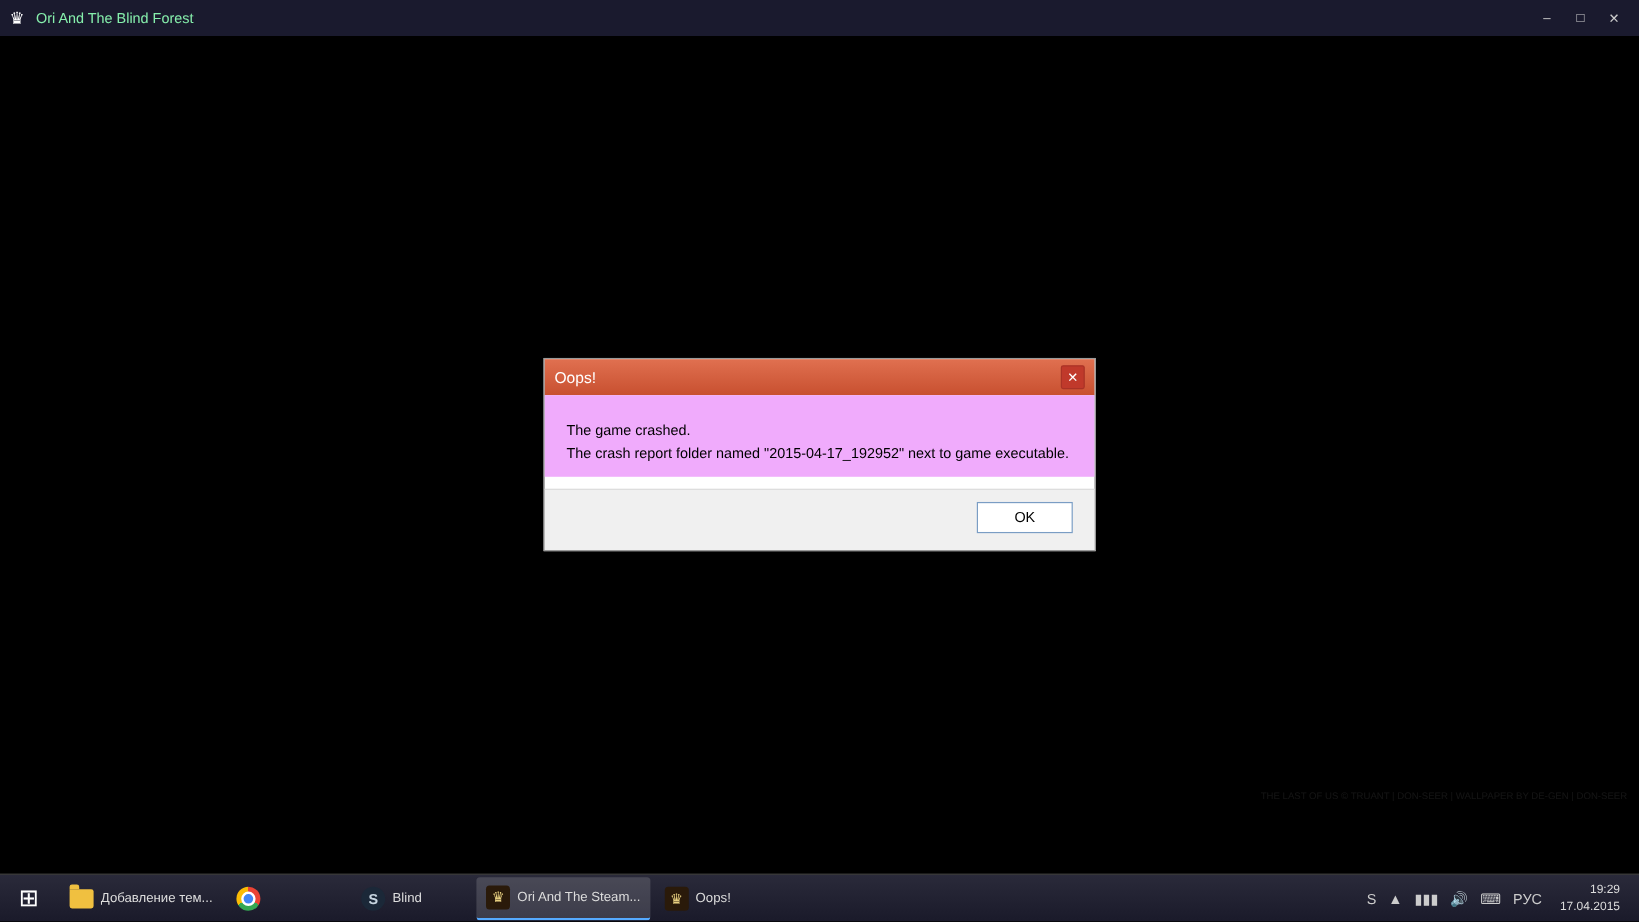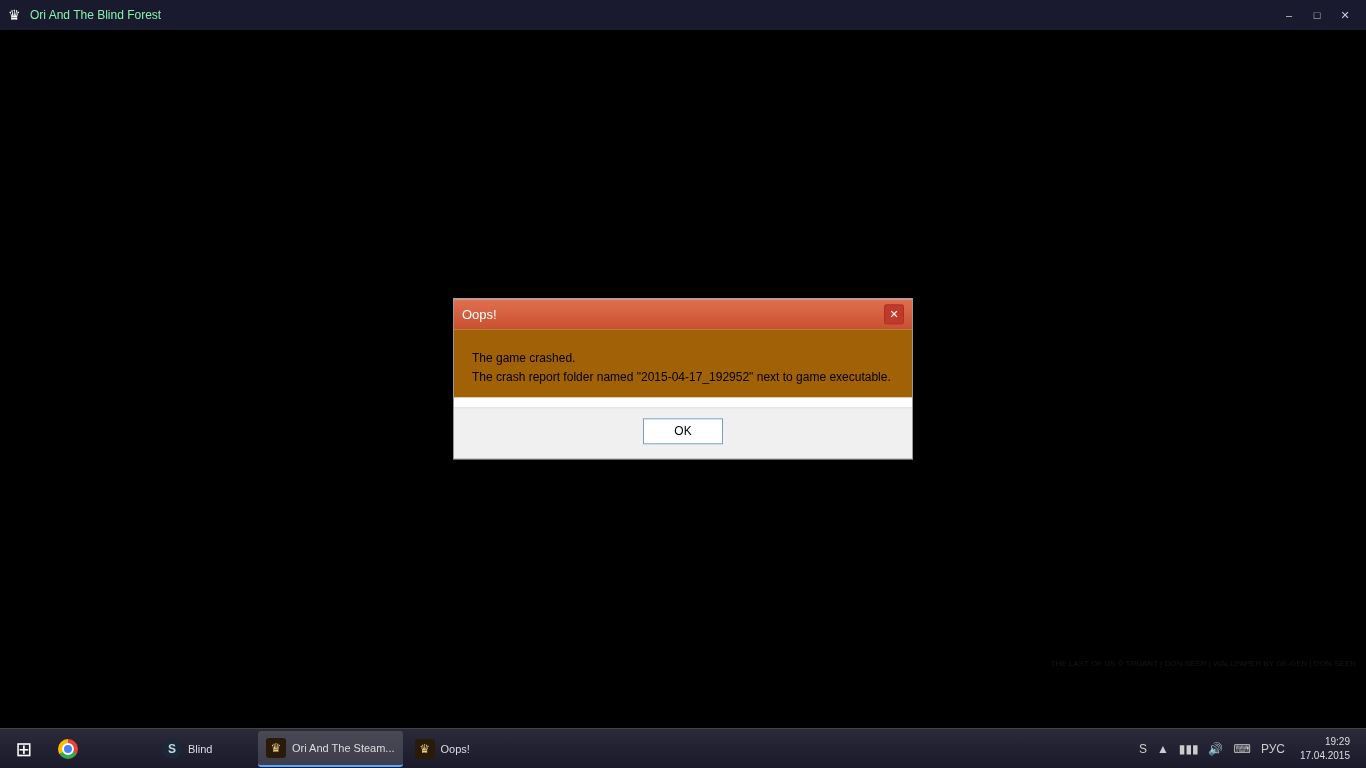--- a/index.html
+++ b/index.html
@@ -100,33 +100,33 @@
       font-size: 11px;
       cursor: pointer;
       display: flex;
       align-items: center;
       justify-content: center;
       border-radius: 2px;
     }
 
     #dialog-content {
       padding: 20px 18px 10px 18px;
-      background: #a16207;
+      background: #f0abfc;
     }
     #dialog-message {
       font-size: 12px;
       color: #000;
       line-height: 1.6;
     }
 
     #dialog-footer {
       padding: 10px 18px 14px 18px;
       background: #f0f0f0;
       display: flex;
-      justify-content: center;
+      justify-content: flex-end;
       border-top: 1px solid #ddd;
       margin-top: 10px;
     }
     #ok-button {
       width: 80px;
       height: 26px;
       background: #fff;
       border: 1px solid #7a9dc4;
       color: #000;
       font-size: 12px;
@@ -315,20 +315,26 @@
   </div>
 
   <div id="wallpaper-text">THE LAST OF US © TRUANT | DON-SEER | WALLPAPER BY DE-GEN | DON-SEER</div>
 </div>
 
 <div id="taskbar">
   <button id="start-button">
     <span>⊞</span>
   </button>
 
+  <div class="taskbar-item">
+    <div class="taskbar-item-icon">
+      <div class="folder-icon"></div>
+    </div>
+    <span class="taskbar-item-label">Добавление тем...</span>
+  </div>
 
   <div class="taskbar-item">
     <div class="taskbar-item-icon">
       <div class="chrome-icon"></div>
     </div>
     <span class="taskbar-item-label"></span>
   </div>
 
   <div class="taskbar-item">
     <div class="taskbar-item-icon">

